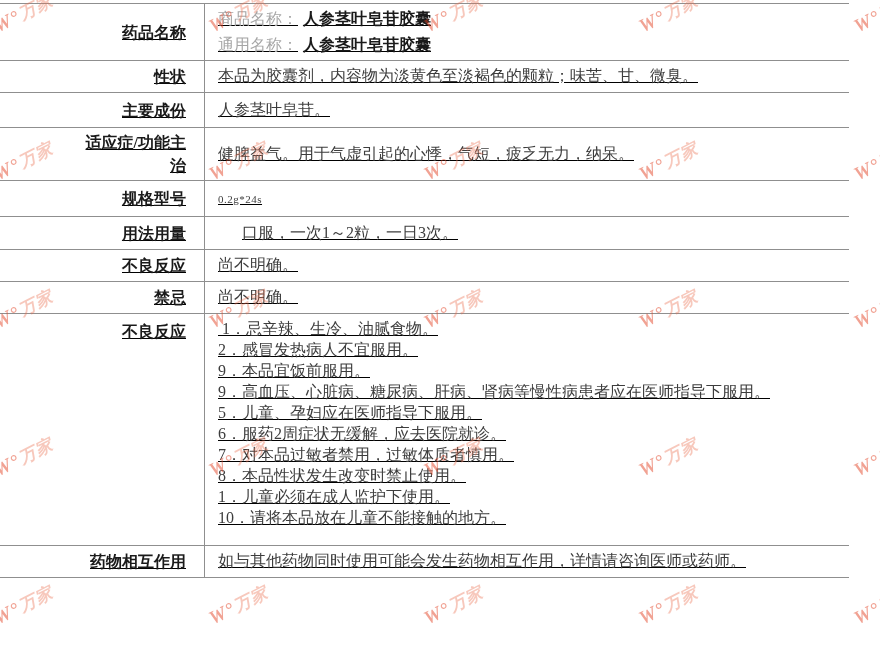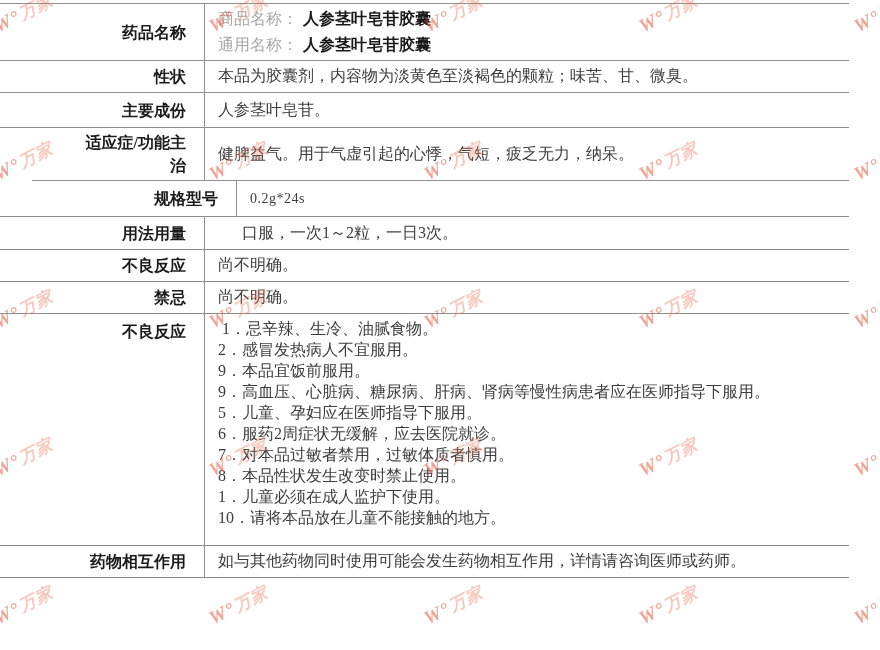--- a/index.html
+++ b/index.html
@@ -31,20 +31,21 @@
     font-size:19px;
     margin-right:1px;
   }
   
   .drug-table{
     position:relative;
     z-index:1;
     margin-top:3px;
     width:849px;
     box-sizing:border-box;
+    text-decoration:underline;
   }
   .trow{
     display:flex;
     box-sizing:border-box;
     border-top:1px solid #8f8f8f;
     background:transparent;
   }
   .trow:last-child{border-bottom:1px solid #8f8f8f;}
   .label-cell{
     box-sizing:border-box;
@@ -63,33 +64,33 @@
     flex:1;
     display:flex;flex-direction:column;justify-content:center;
     padding-left:13px;
     font-size:16px;
     color:#3d3d3d;
   }
   .r-name{height:57px;}
   .r-ingredients{height:35px;}
   .r-properties{height:32px;}
   .r-indications{height:53px;}
-  .r-spec{height:36px;margin-left:32px;}
+  .r-spec{height:36px;}
   .r-dosage{height:33px;gap:24px;}
   .r-adverse{height:32px;}
   .r-contra{height:32px;}
   .r-precautions{height:232px;}
   .r-interactions{height:33px;}
   .r-precautions .label-cell{justify-content:flex-start;padding-top:6px;}
   .r-precautions .value-cell{justify-content:flex-start;padding-top:4px;}
   .name-line{line-height:26px;white-space:nowrap;}
   .sub-label{color:#a6a6a6;margin-right:5px;}
   .strong-val{font-weight:bold;color:#1a1a1a;}
   .pre-item{line-height:21px;white-space:pre-wrap;}
-  .spec-val{font-size:14px;letter-spacing:0.5px;}
+  .spec-val{font-size:11px;letter-spacing:0.5px;}
 </style>
 </head>
 <body>
 
 <div class="page">
 
   <div class="wm-layer">
       <span class="wm" style="left: -8px; top: 2px;"><b>W°</b>万家</span>
       <span class="wm" style="left: 207px; top: 2px;"><b>W°</b>万家</span>
       <span class="wm" style="left: 422px; top: 2px;"><b>W°</b>万家</span>

